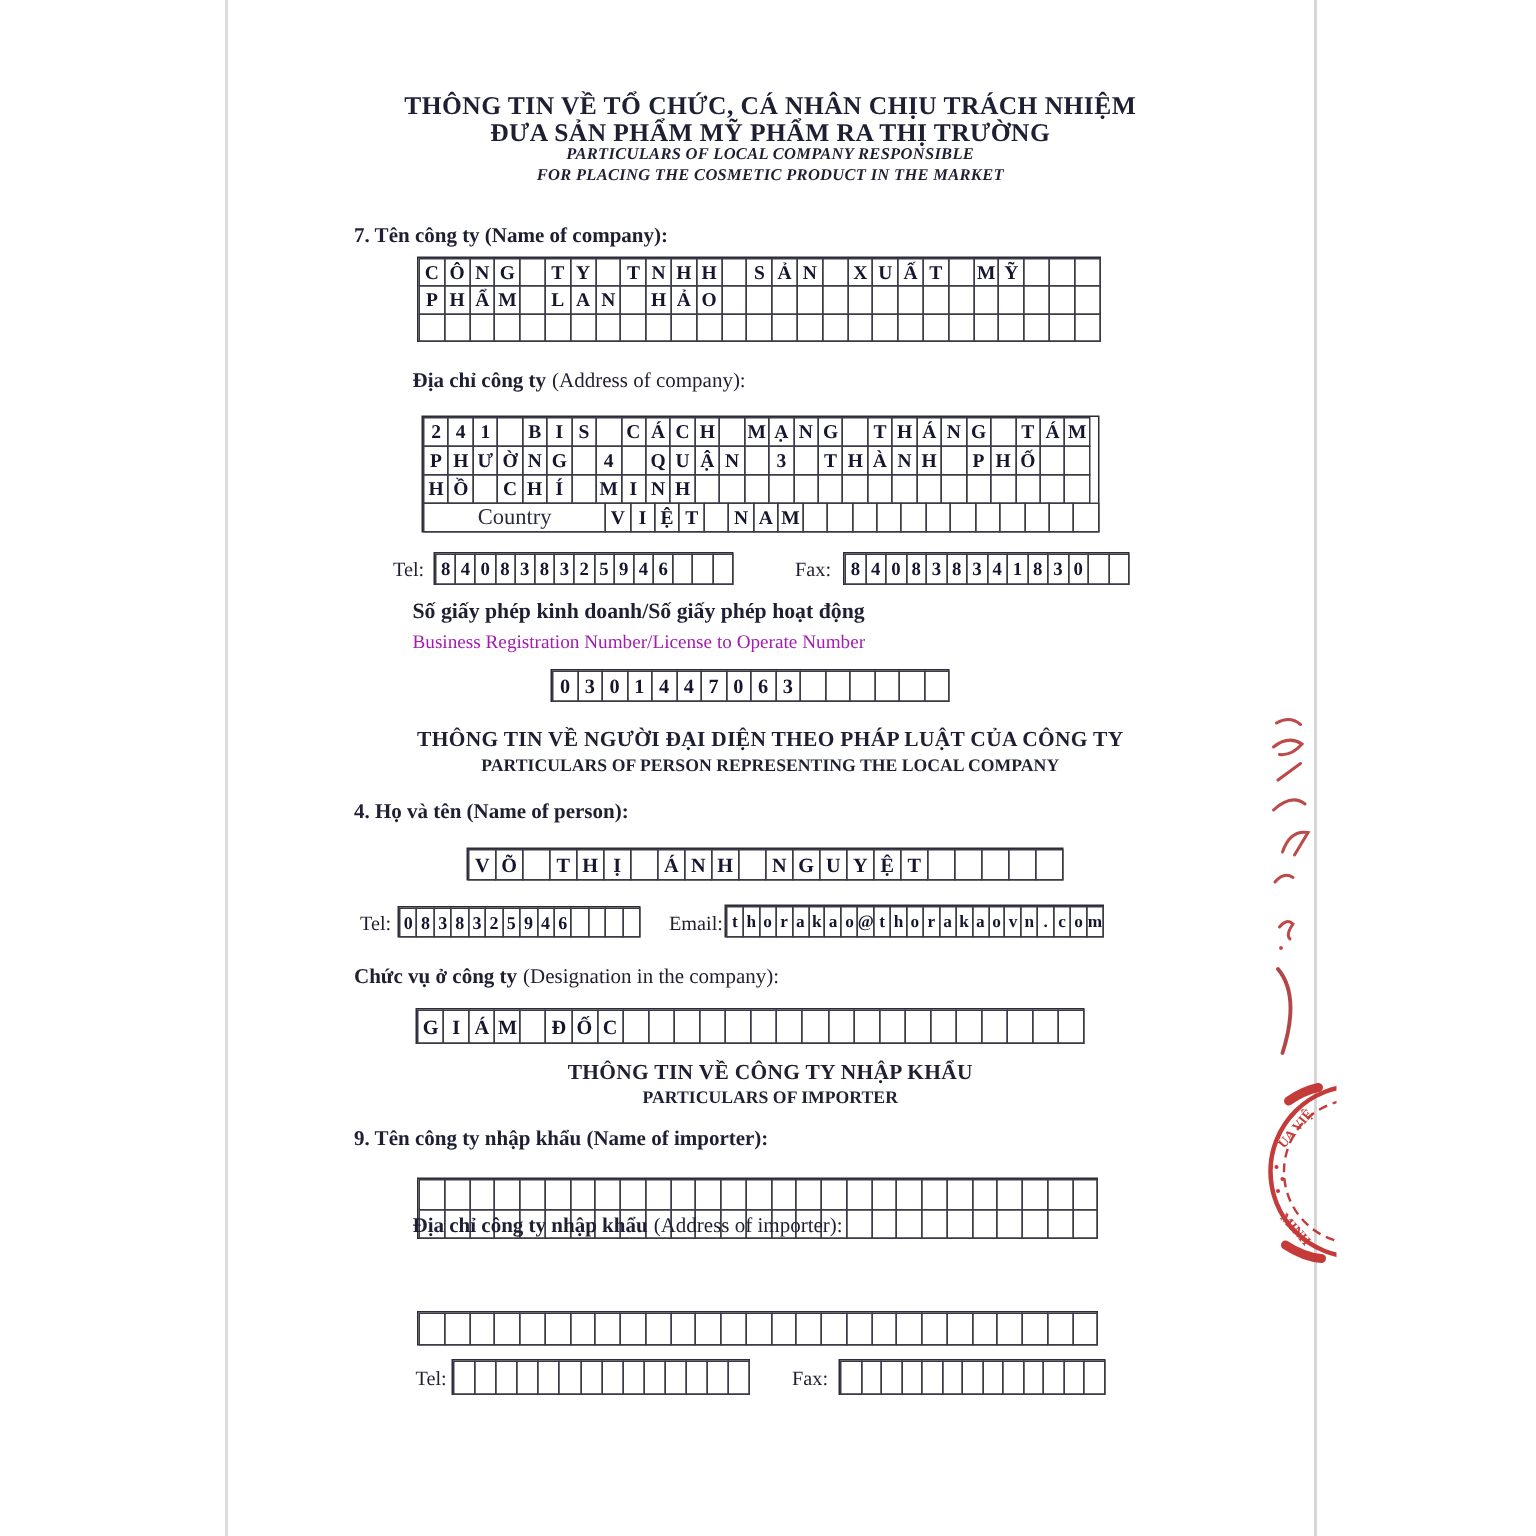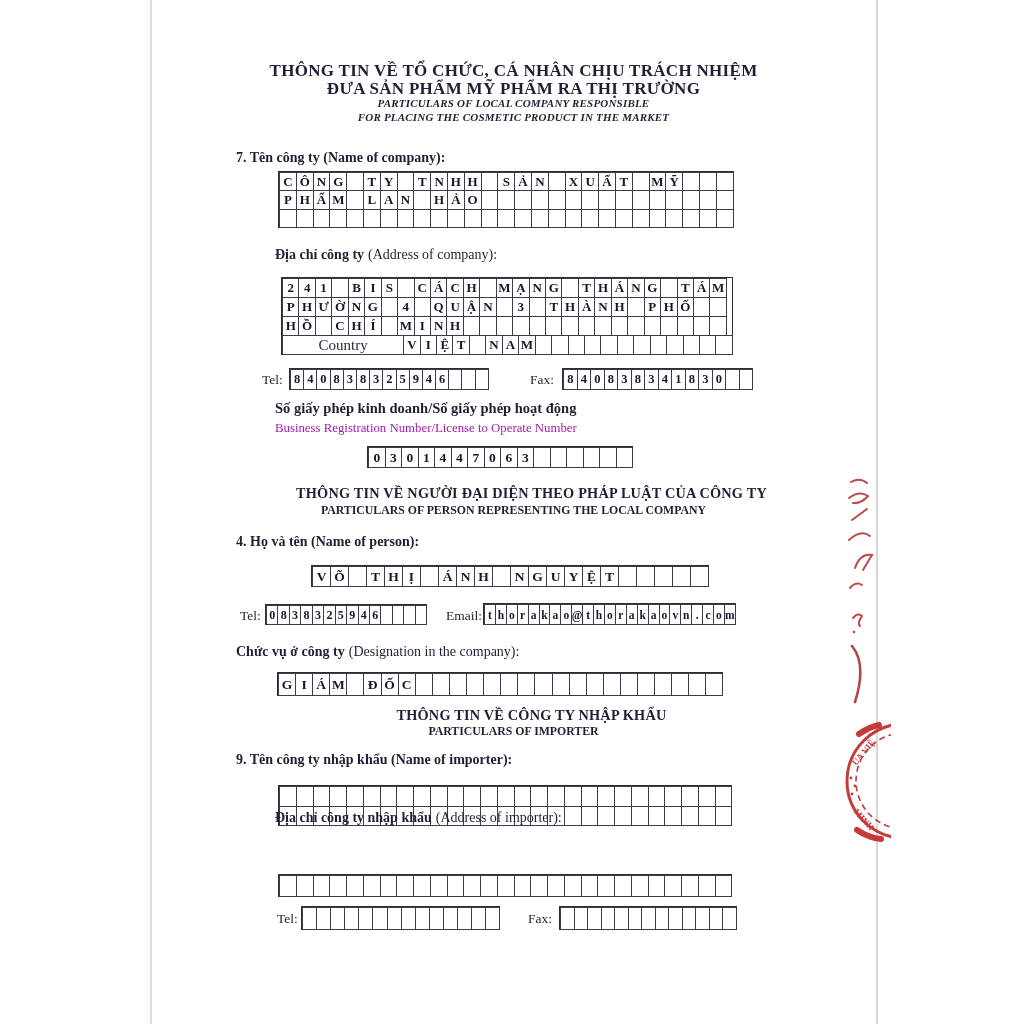--- a/index.html
+++ b/index.html
@@ -9,21 +9,21 @@
     font-family:"Liberation Serif", serif;
   }
   .edge { position:absolute; top:0; bottom:0; width:2px; background:#dcdcdc; }
   .edge.l { left:150px; }
   .edge.r { left:876px; background:#d6d6d6; }
 
   .cline { position:absolute; left:150px; width:727px; text-align:center;
            font-weight:bold; color:#1f1f33; white-space:nowrap; }
   .t-vi { font-size:17px; letter-spacing:.3px; }
   .t-en { font-size:11px; letter-spacing:.2px;font-style:italic; }
-  .h-vi { font-size:14.3px; letter-spacing:.2px;padding-left:18px; }
+  .h-vi { font-size:14.3px; letter-spacing:.2px; }
   .h-en { font-size:11.8px; }
 
   .lbl { position:absolute; font-weight:bold; font-size:14px; color:#1f1f33; white-space:nowrap; }
   .lbl .en-n { font-weight:normal; margin-left:4px; }
   .lbl-reg { position:absolute; font-weight:normal; font-size:13.5px; color:#1f1f33; white-space:nowrap; }
   .sub-en { position:absolute; font-weight:normal; font-size:12.8px; color:#a21caf; white-space:nowrap; }
 
   .cellgrid { position:absolute; display:flex; flex-direction:column;
               border:1.5px solid #2c2c38; background:#fff; }
   .grow { display:flex; }

